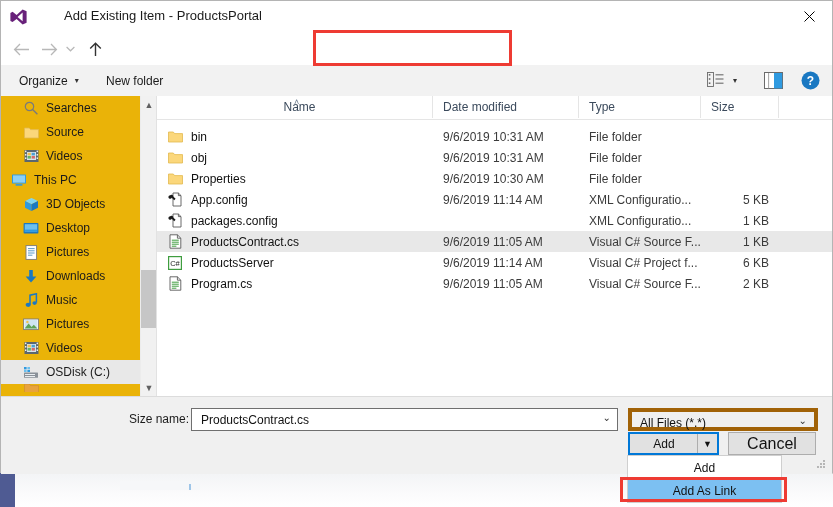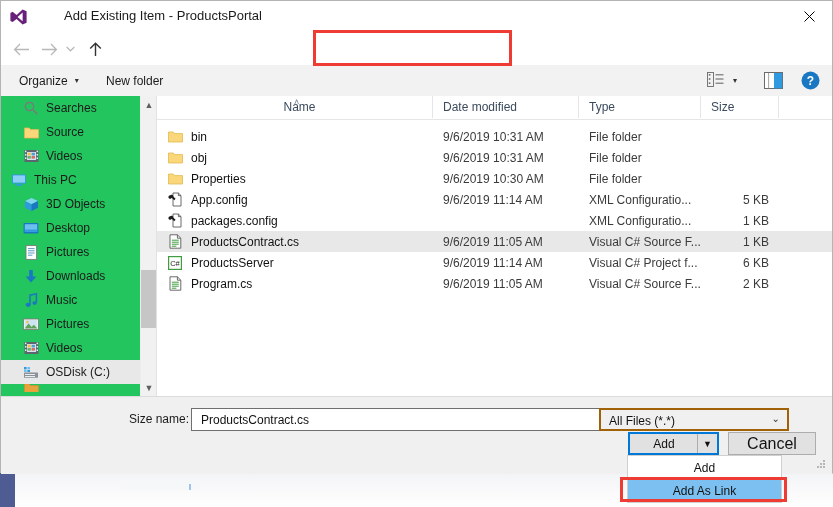--- a/index.html
+++ b/index.html
@@ -67,21 +67,21 @@
   #tb-newfolder{left:105px;}
   #tb-view{position:absolute;left:706px;top:6px;height:19px;display:flex;align-items:center;}
   #tb-view .caret{margin-left:9px;font-size:8px;color:#333;}
   #tb-pane{position:absolute;left:763px;top:7px;width:19px;height:17px;}
   #tb-help{position:absolute;left:800px;top:6px;width:19px;height:19px;}
 
   
   #main{position:absolute;left:0;top:95px;width:831px;height:300px;background:#ffffff;}
 
   
-  #sidebar{position:absolute;left:0;top:0;width:139px;height:300px;overflow:hidden;background:#22c55e;}
+  #sidebar{position:absolute;left:0;top:0;width:139px;height:300px;overflow:hidden;background:#eab308;}
   .side-item{position:relative;height:24px;display:flex;align-items:center;font-size:12px;color:#1b1b1b;white-space:nowrap;}
   .side-item .s-ico{width:16px;height:16px;margin-right:7px;flex:0 0 16px;display:flex;align-items:center;justify-content:center;}
   .side-item.lvl1{padding-left:22px;}
   .side-item.lvl0{padding-left:10px;}
   .side-item.sel{background:#e8e8e8;}
   #sb-track{position:absolute;left:139px;top:0;width:16px;height:300px;background:#f1f1f1;border-left:1px solid #ececec;}
   #sb-up,#sb-down{position:absolute;left:0;width:16px;height:17px;display:flex;align-items:center;justify-content:center;color:#606060;font-size:9px;}
   #sb-up{top:0;} #sb-down{bottom:0;}
   #sb-thumb{position:absolute;left:0;top:174px;width:16px;height:58px;background:#c6c6c6;}
   #splitter{position:absolute;left:155px;top:0;width:1px;height:300px;background:#e2e2e2;}
@@ -107,21 +107,21 @@
   .c-type{position:absolute;left:422px;width:126px;padding-left:10px;box-sizing:border-box;font-size:12px;color:#3b3b3b;white-space:nowrap;}
   .c-size{position:absolute;left:544px;width:68px;box-sizing:border-box;font-size:12px;color:#3b3b3b;text-align:right;}
 
   
   #bottom{position:absolute;left:0;top:395px;width:831px;height:77px;background:#f0f0f0;border-top:1px solid #dcdcdc;}
   #fn-label{position:absolute;left:128px;top:15px;font-size:12px;color:#1b1b1b;}
   #fn-field{position:absolute;left:190px;top:11px;width:427px;height:23px;border:1px solid #6f6f6f;background:#ffffff;box-sizing:border-box;}
   #fn-input{position:absolute;left:7px;top:3px;width:385px;border:none;outline:none;background:transparent;
             font-family:"Liberation Sans",sans-serif;font-size:12px;color:#111;}
   #fn-caret{position:absolute;right:6px;top:3px;font-size:10px;color:#333;}
-  #filter{position:absolute;left:598px;top:11px;width:190px;height:23px;border:2px solid #a16207;background:#f0f0f0;box-sizing:border-box;}
+  #filter{position:absolute;left:627px;top:11px;width:190px;height:23px;border:4px solid #a16207;background:#f0f0f0;box-sizing:border-box;}
   #filter-text{position:absolute;left:8px;top:4px;font-size:12px;color:#111;}
   #filter-caret{position:absolute;right:7px;top:3px;font-size:10px;color:#333;}
 
   #addbtn{position:absolute;left:627px;top:431px;width:91px;height:23px;border:2px solid #0078d7;background:#e1e1e1;box-sizing:border-box;z-index:20;}
   #addbtn-label{position:absolute;left:0;top:0;width:68px;height:19px;display:flex;align-items:center;justify-content:center;font-size:12px;color:#111;}
   #addbtn-split{position:absolute;right:0;top:0;width:19px;height:19px;border-left:1px solid #adadad;
                 display:flex;align-items:center;justify-content:center;font-size:9px;color:#111;}
   #cancelbtn{position:absolute;left:727px;top:431px;width:88px;height:23px;border:1px solid #adadad;background:#e1e1e1;
              box-sizing:border-box;display:flex;align-items:center;justify-content:center;font-size:16px;color:#111;z-index:20;}
   #grip{position:absolute;left:815px;top:457px;width:10px;height:10px;z-index:20;}

